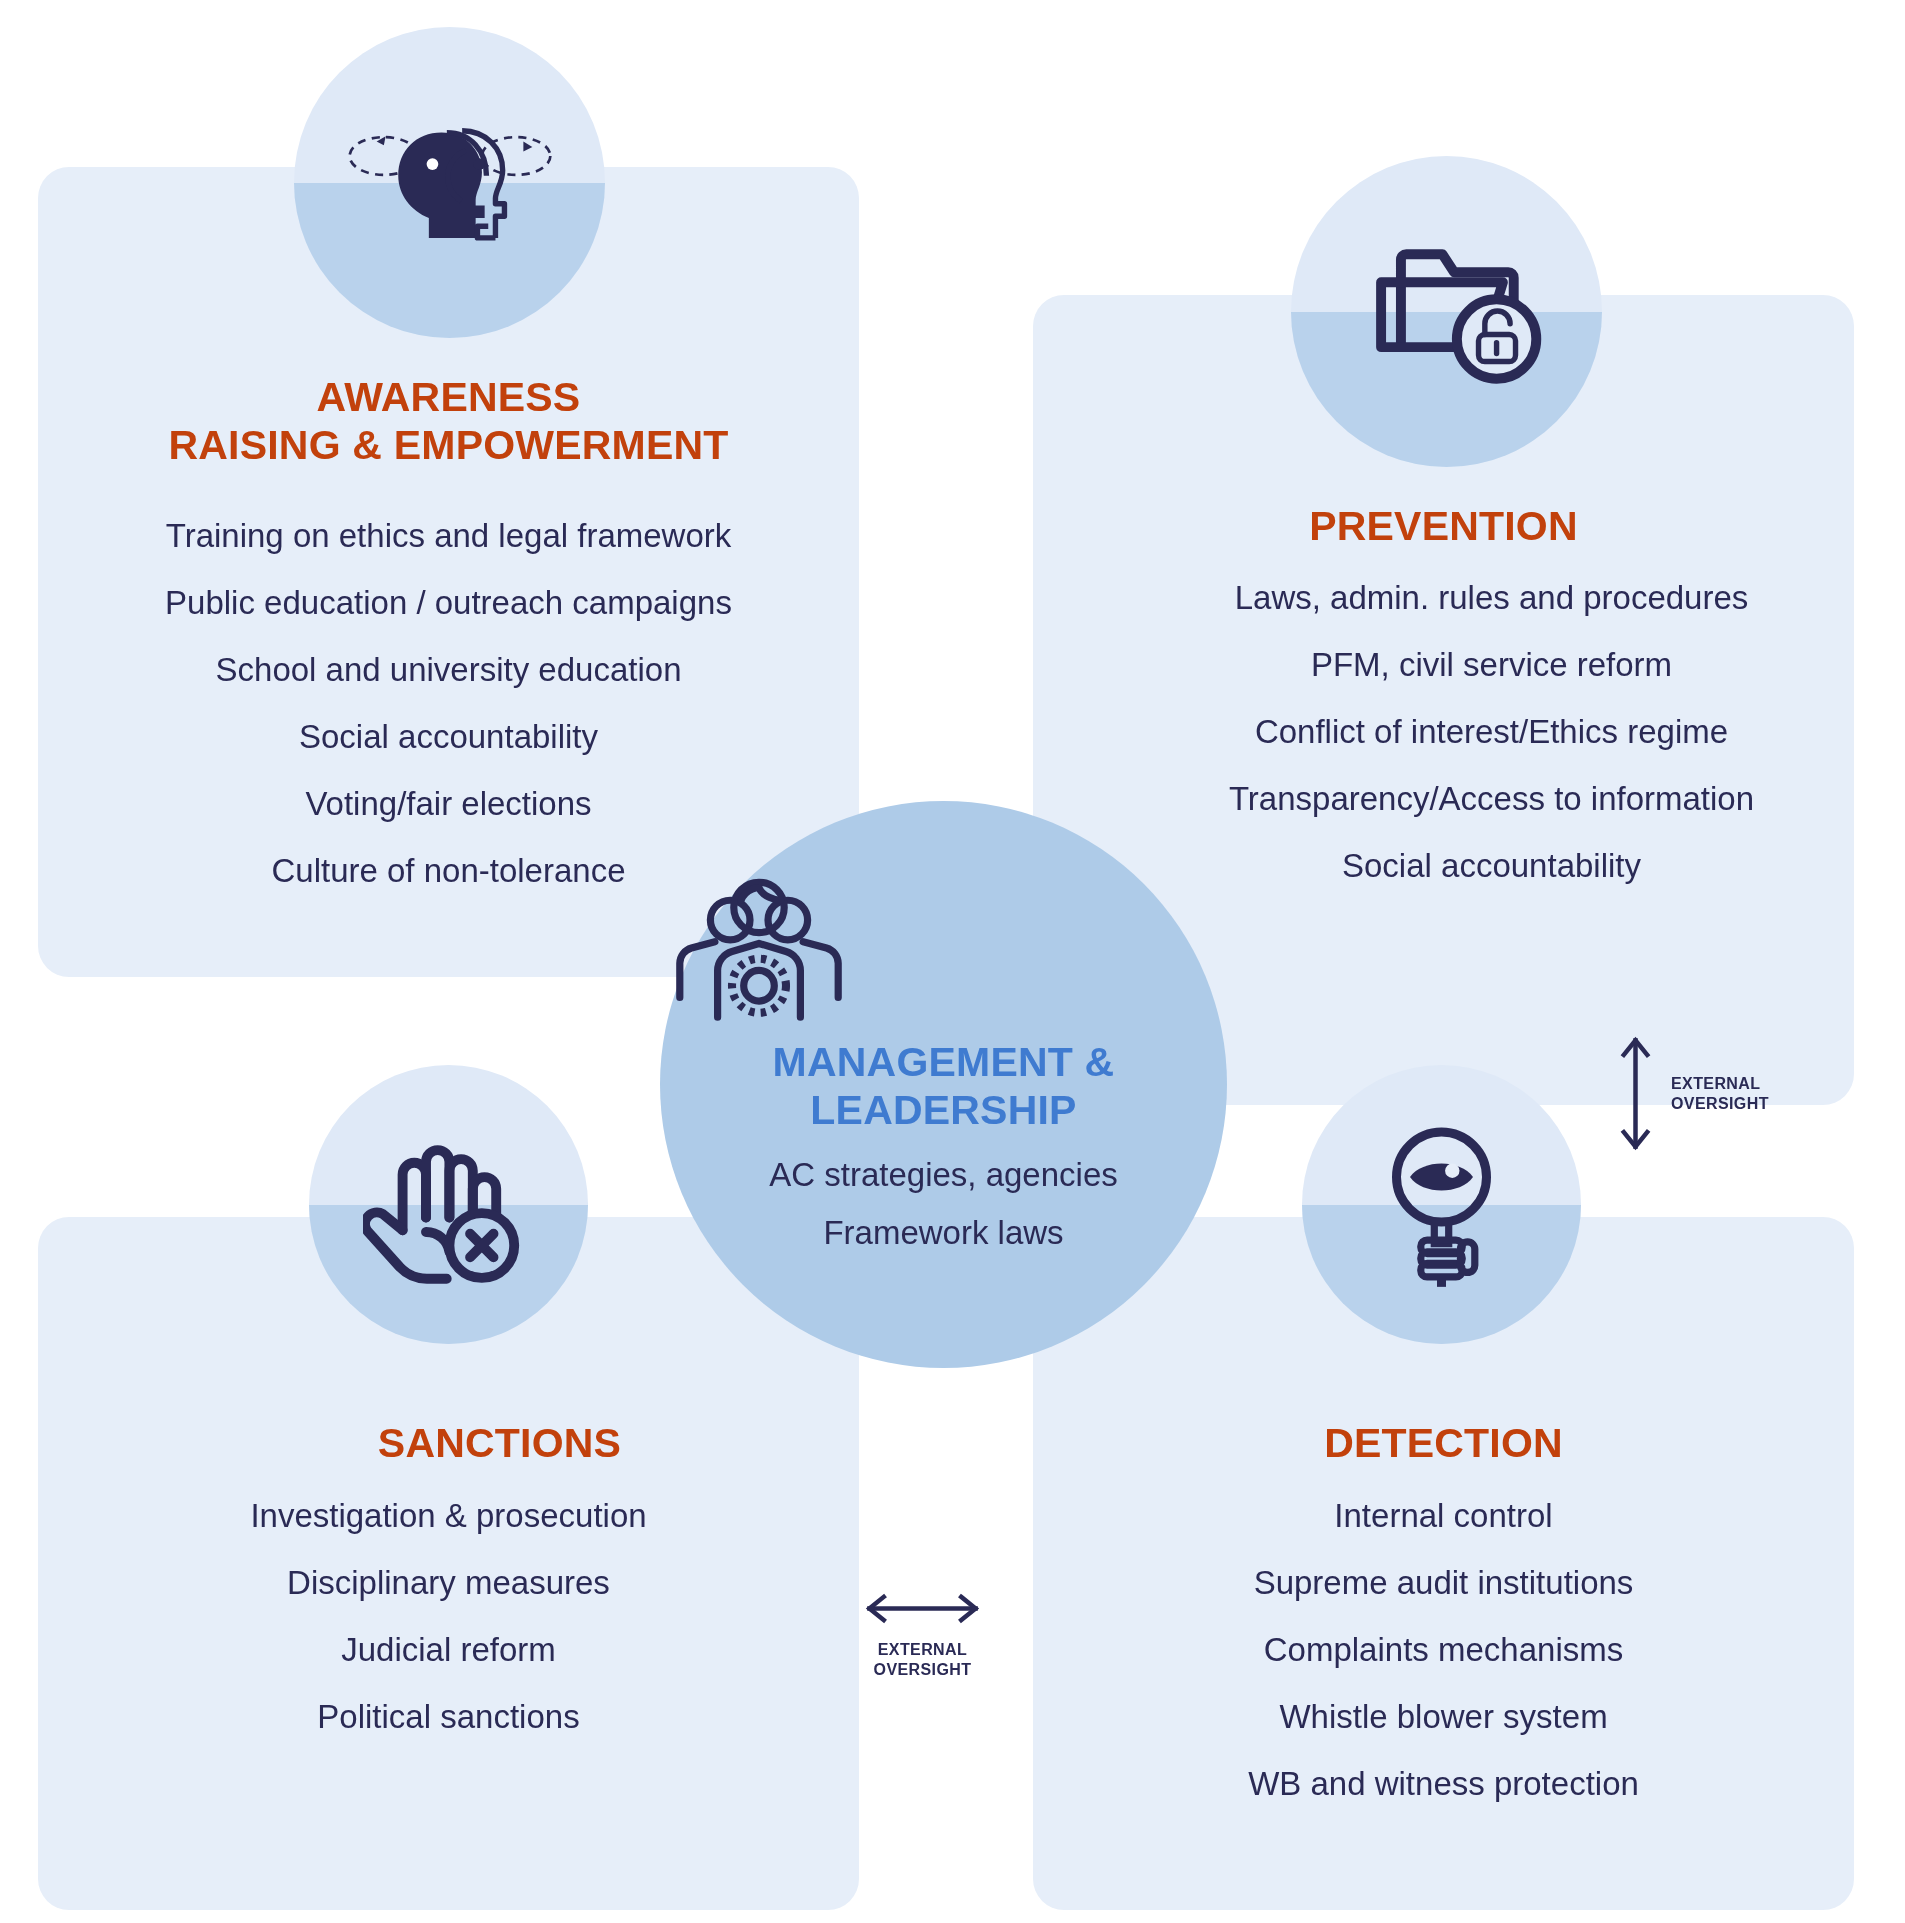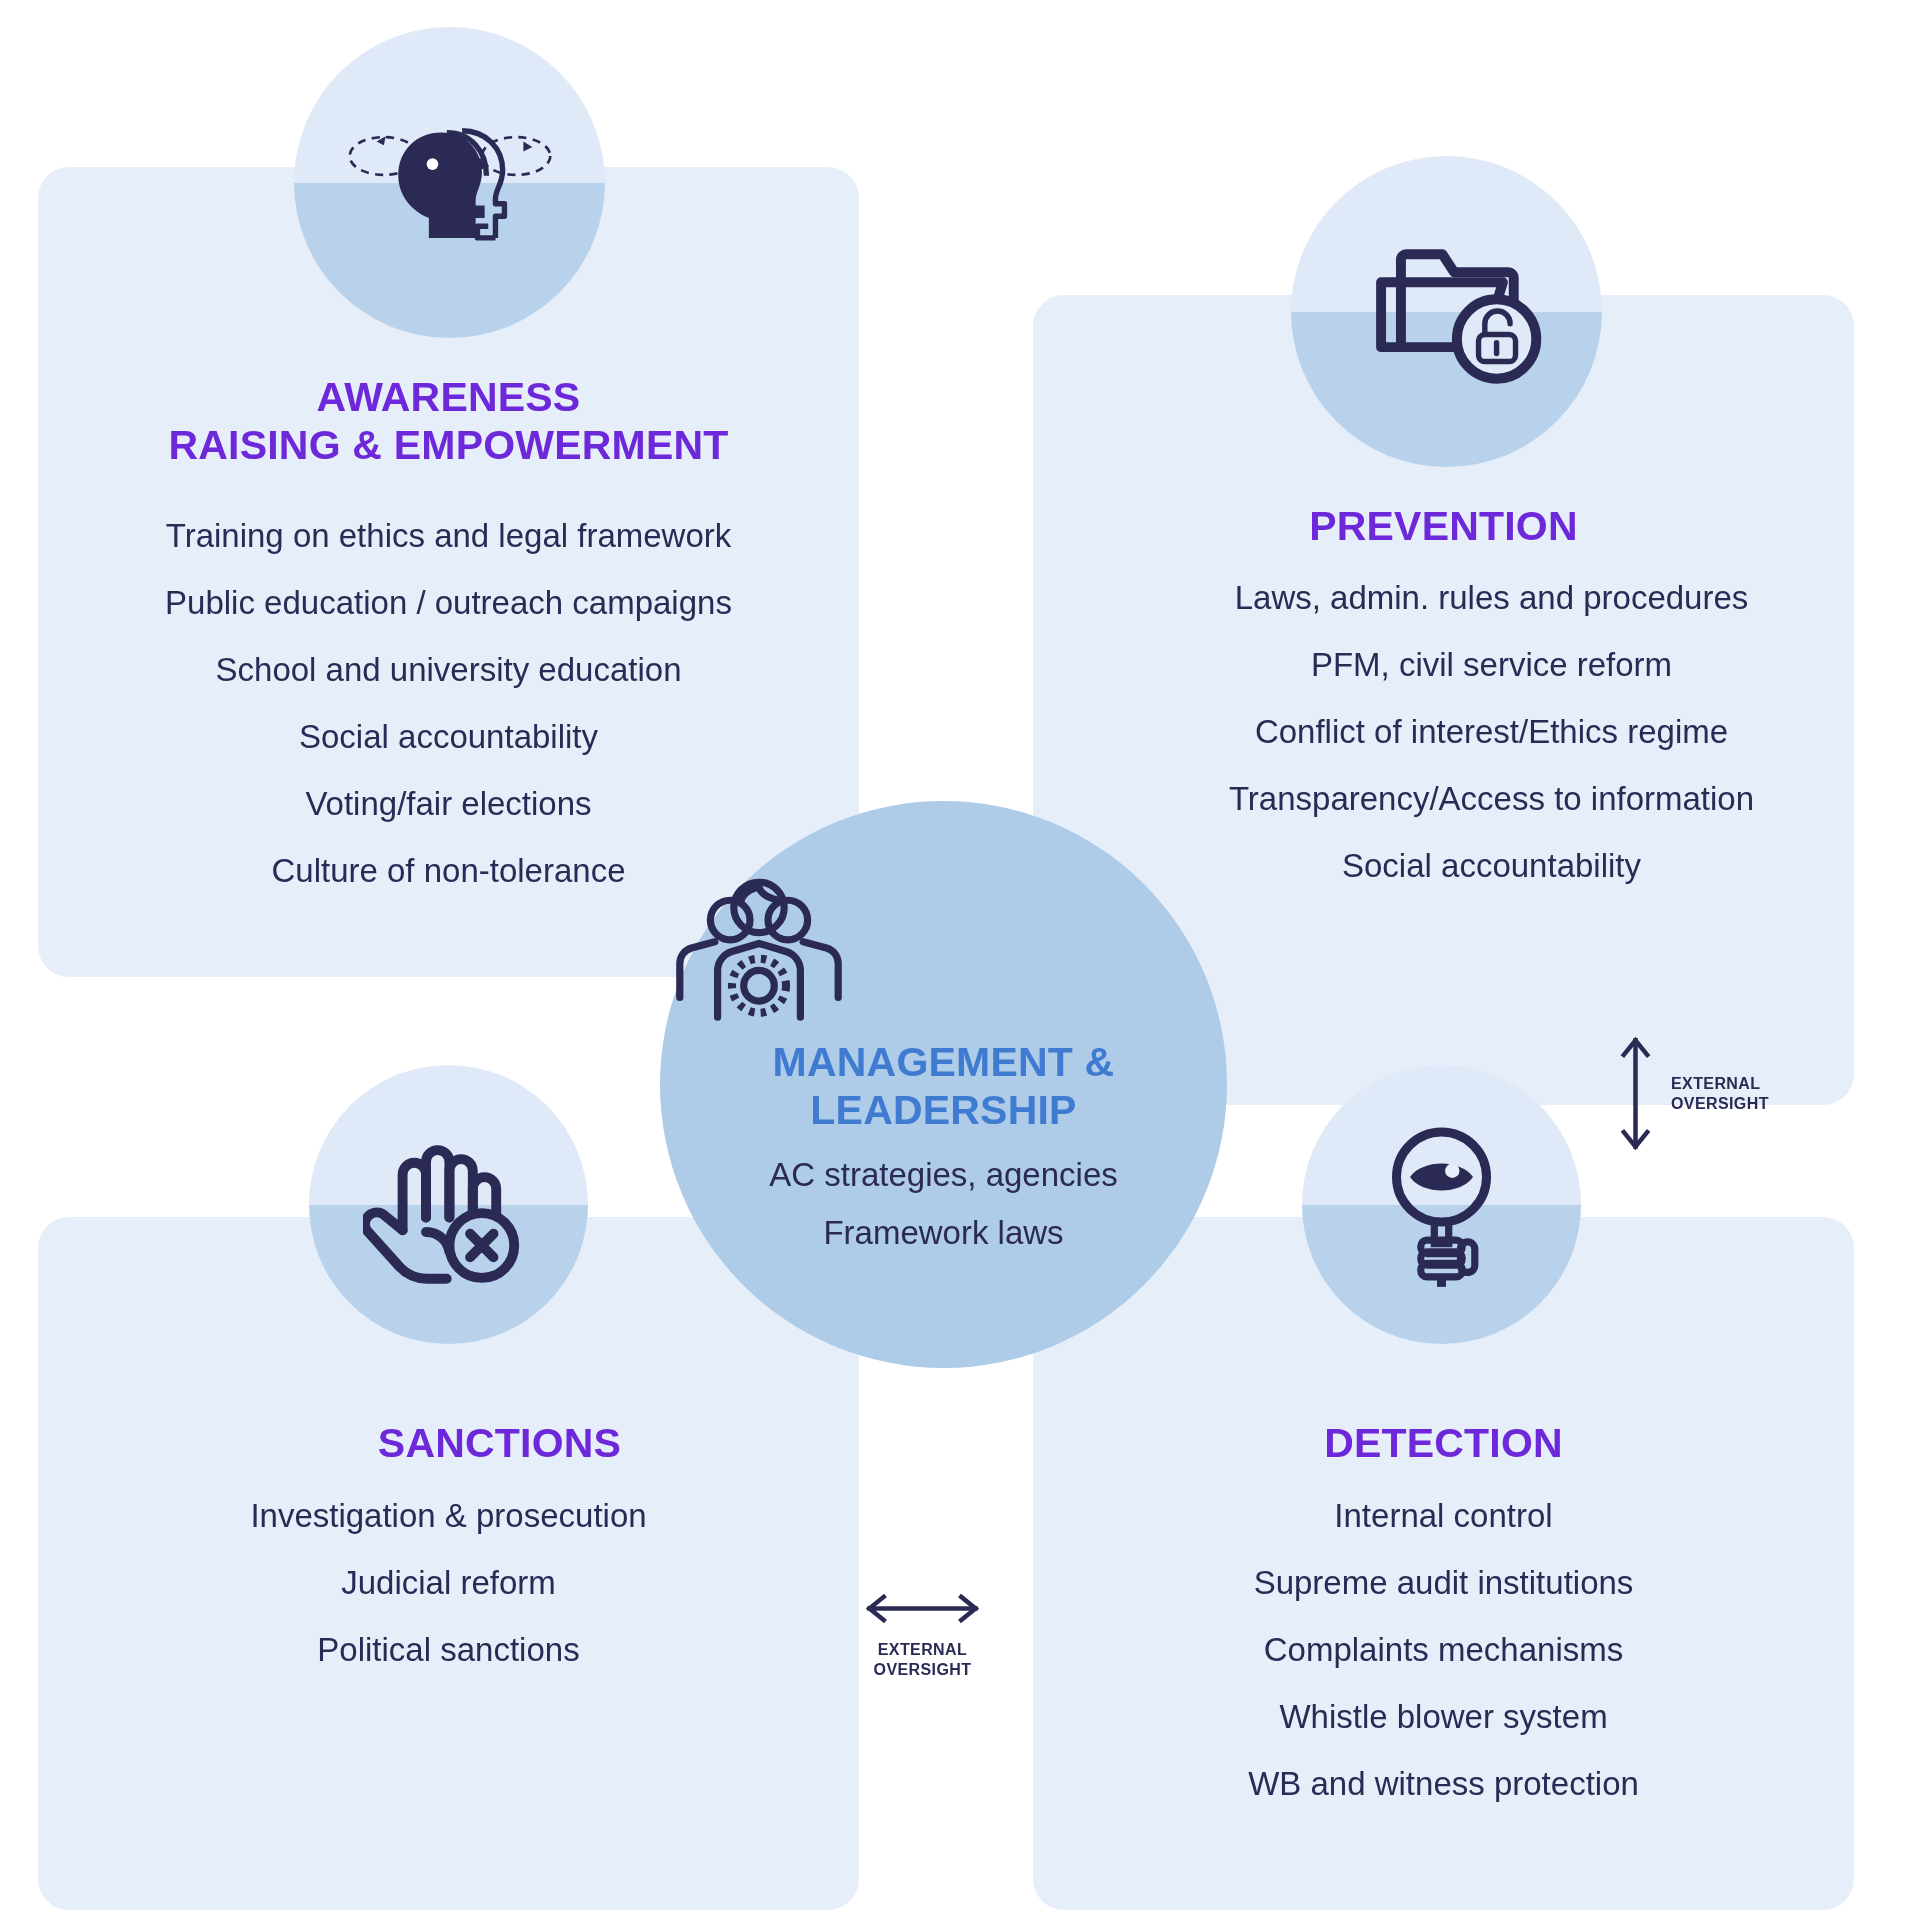--- a/index.html
+++ b/index.html
@@ -59,21 +59,21 @@
     text-align:center;
     letter-spacing:0.2px;
   }
   #center-list{margin-top:23.4px;text-align:center;}
   #center-list .row{font-size:33px;line-height:1.05;margin-bottom:23.4px;color:#2a2a55;}
 
   
   .card-title{
     position:absolute;left:0;right:0;
     text-align:center;
-    color:#6d28d9;
+    color:#c2410c;
     font-weight:bold;
     font-size:41px;
     line-height:1.18;
     letter-spacing:0.2px;
   }
   .card-list{position:absolute;left:0;right:0;text-align:center;}
   .card-list .row{font-size:33px;line-height:1.0;margin-bottom:34px;color:#2a2a55;}
 
   #title-awareness{top:373px;}
   #list-awareness{top:519px;}
@@ -219,20 +219,21 @@
     <div class="row">Laws, admin. rules and procedures</div>
     <div class="row">PFM, civil service reform</div>
     <div class="row">Conflict of interest/Ethics regime</div>
     <div class="row">Transparency/Access to information</div>
     <div class="row">Social accountability</div>
   </div>
 
   <div class="card-title" id="title-sanctions" style="left:38px;width:923px;">SANCTIONS</div>
   <div class="card-list" id="list-sanctions" style="left:38px;width:821px;">
     <div class="row">Investigation &amp; prosecution</div>
+    <div class="row">Disciplinary measures</div>
     <div class="row">Judicial reform</div>
     <div class="row">Political sanctions</div>
   </div>
 
   <div class="card-title" id="title-detection" style="left:1033px;width:821px;">DETECTION</div>
   <div class="card-list" id="list-detection" style="left:1033px;width:821px;">
     <div class="row">Internal control</div>
     <div class="row">Supreme audit institutions</div>
     <div class="row">Complaints mechanisms</div>
     <div class="row">Whistle blower system</div>

